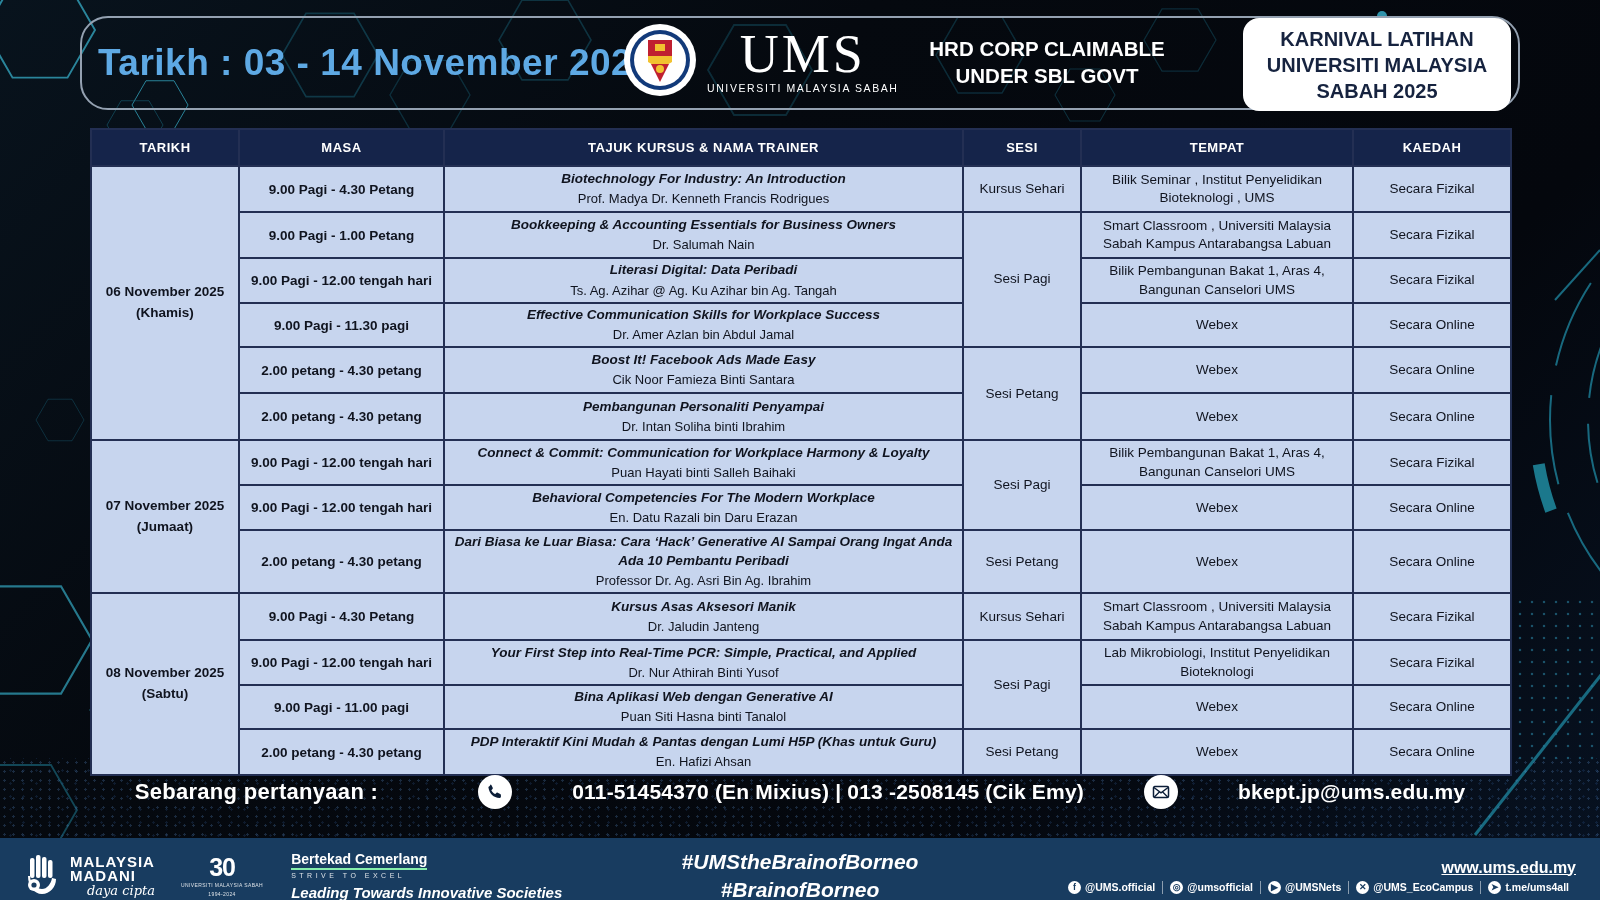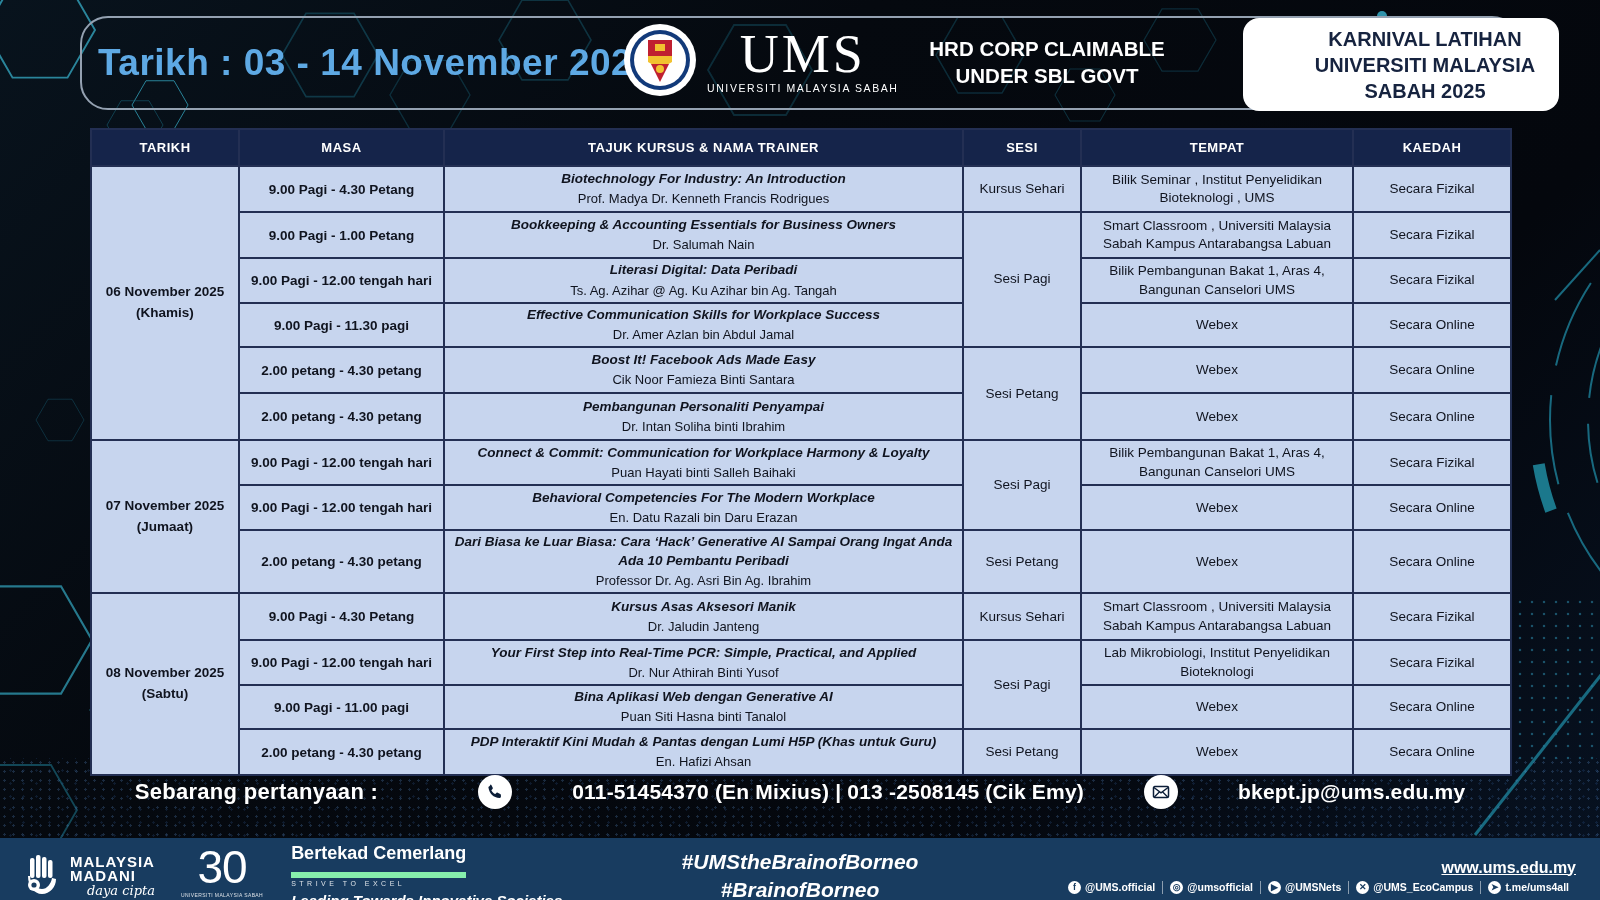--- a/index.html
+++ b/index.html
@@ -23,21 +23,21 @@
   .tarikh{position:absolute;left:16px;top:50%;transform:translateY(-50%);
     font-size:37px;font-weight:bold;color:#5ea9e4;letter-spacing:.5px;white-space:nowrap;}
   .ums-logo{position:absolute;left:540px;top:4px;display:flex;align-items:center;gap:9px;}
   .ums-wordmark{display:flex;flex-direction:column;align-items:center;line-height:1;}
   .ums-big{font-family:"Liberation Serif",serif;font-size:54px;color:#ffffff;letter-spacing:3px;}
   .ums-sub{font-size:10.5px;color:#ffffff;letter-spacing:1.6px;margin-top:2px;white-space:nowrap;}
   .hrd{position:absolute;left:835px;width:260px;top:50%;transform:translateY(-50%);
     text-align:center;color:#fff;font-weight:bold;font-size:20.5px;line-height:1.3;white-space:nowrap;}
   .karnival{position:absolute;left:1243px;top:18px;width:268px;height:93px;background:#ffffff;
     border-radius:16px;display:flex;align-items:center;justify-content:center;text-align:center;
-    font-size:20px;font-weight:800;color:#16233f;line-height:1.3;padding-left:48px;}
+    font-size:20px;font-weight:800;color:#16233f;line-height:1.3;}
 
   
   .sched{position:absolute;left:90px;top:128px;width:1420px;border-collapse:collapse;table-layout:fixed;}
   .sched th,.sched td{border:2px solid #232f53;box-sizing:border-box;}
   .sched th{background:#15244a;color:#fff;font-size:13px;font-weight:bold;letter-spacing:.5px;height:22px;padding:2px;}
   .sched td{background:#c7d5ee;color:#10141f;font-size:13.5px;text-align:center;vertical-align:middle;padding:2px 8px;}
   .date-cell{font-weight:bold;font-size:15px;color:#0c1733;line-height:1.55;}
   .masa{font-weight:bold;font-size:14px;color:#0c1020;}
   .course-title{font-weight:bold;font-style:italic;font-size:13.5px;line-height:1.35;}
   .course-trainer{font-size:13px;margin-top:3px;line-height:1.3;}
@@ -52,24 +52,24 @@
   .contact-phones,.contact-email{font-size:21px;font-weight:bold;letter-spacing:.2px;}
 
   
   .bottombar{position:absolute;left:0;top:838px;width:1600px;height:76px;background:#183c60;
     display:flex;align-items:center;padding:0 24px;box-sizing:border-box;color:#fff;}
   .madani{display:flex;align-items:center;gap:8px;}
   .madani-text{display:flex;flex-direction:column;line-height:.95;}
   .madani-line{font-size:15px;font-weight:800;letter-spacing:1px;}
   .madani-script{font-family:"DejaVu Serif",serif;font-style:italic;font-size:13px;margin-top:2px;align-self:flex-end;}
   .thirty{display:flex;flex-direction:column;align-items:center;margin-left:26px;line-height:1;}
-  .thirty-num{font-size:46px;font-weight:400;letter-spacing:-1px;}
+  .thirty-num{font-size:25px;font-weight:700;letter-spacing:-1px;}
   .thirty-sub{font-size:5px;letter-spacing:.4px;margin-top:2px;opacity:.85;text-align:center;line-height:1.4;}
   .motto{margin-left:28px;display:flex;flex-direction:column;}
-  .motto-1{font-size:18px;font-weight:bold;border-bottom:6px solid #86efac;padding-bottom:8px;align-self:flex-start;}
+  .motto-1{font-size:14px;font-weight:bold;border-bottom:2px solid #86efac;padding-bottom:1px;align-self:flex-start;}
   .motto-sub{font-size:7px;letter-spacing:3.5px;margin-top:2px;opacity:.85;}
   .motto-2{font-size:15px;font-weight:bold;font-style:italic;margin-top:5px;}
   .hashtags{position:absolute;left:50%;transform:translateX(-50%);text-align:center;
     font-size:21px;font-weight:800;font-style:italic;line-height:1.35;white-space:nowrap;}
   .bar-right{margin-left:auto;display:flex;flex-direction:column;align-items:flex-end;gap:4px;}
   .website{font-size:16px;font-weight:bold;text-decoration:underline;}
   .socials{display:flex;align-items:center;}
   .social-item{display:flex;align-items:center;gap:4px;padding:0 7px;border-left:1px solid rgba(255,255,255,.5);}
   .social-item:first-child{border-left:none;}
   .social-handle{font-size:10.5px;font-weight:bold;}

